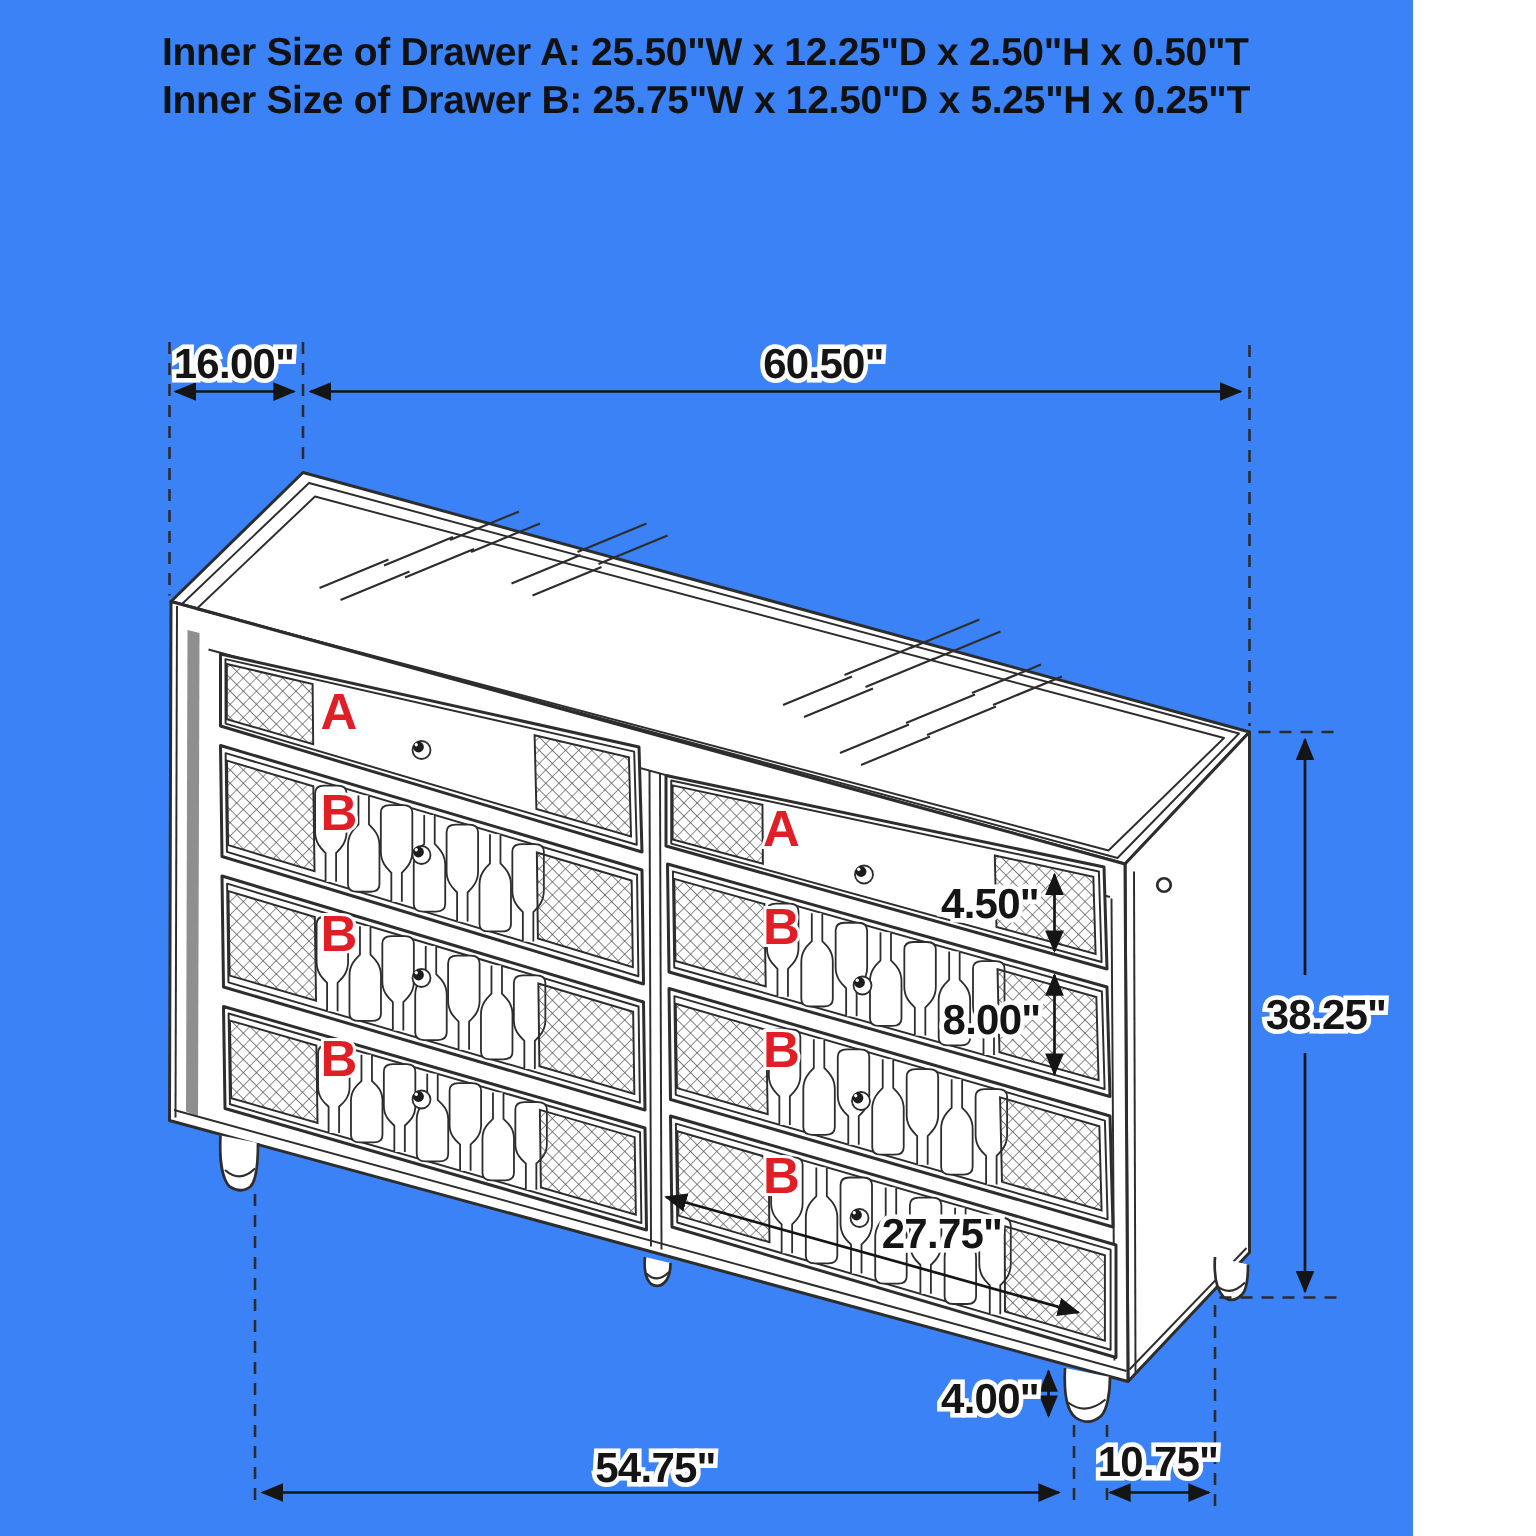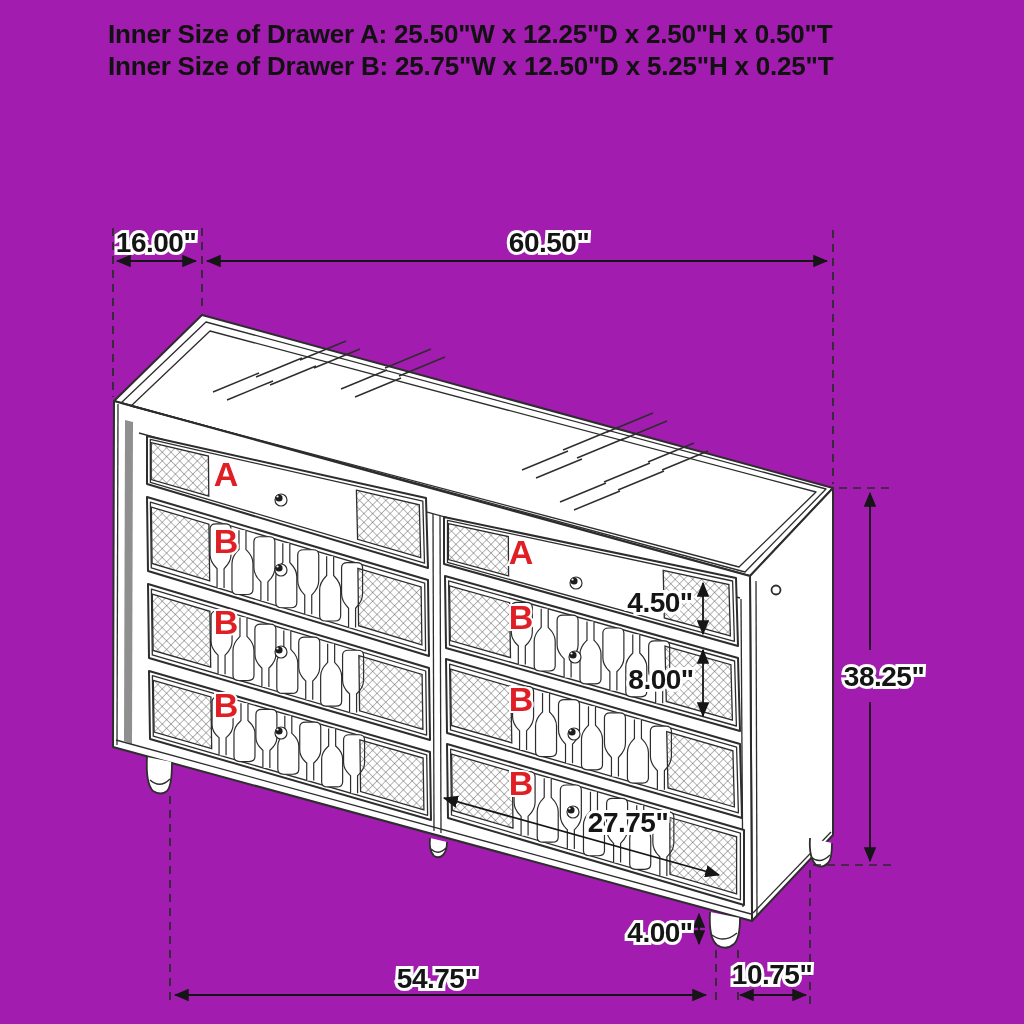--- a/index.html
+++ b/index.html
@@ -1,16 +1,16 @@
 <!DOCTYPE html>
 <html><head>
 <meta charset="utf-8">
 <style>
   html,body{margin:0;padding:0;background:#fff;}
-  #page{position:relative;width:1024px;height:1024px;background:#a21caf;overflow:hidden;}
+  #page{position:relative;width:942px;height:1024px;background:#3b82f6;overflow:hidden;}
   svg{display:block;}
   .hdr{font:700 26px "Liberation Sans",sans-serif;fill:#111;letter-spacing:-0.2px;}
   .dt{font:700 28px "Liberation Sans",sans-serif;fill:#151515;text-anchor:middle;
       paint-order:stroke;stroke:#fff;stroke-width:6px;letter-spacing:-0.5px;}
   .rl{font:700 34px "Liberation Sans",sans-serif;fill:#e01e25;text-anchor:middle;
       paint-order:stroke;stroke:#fff;stroke-width:4px;}
   .o2{stroke:#2d2d2d;stroke-width:2;fill:#fff;stroke-linejoin:round;}
   .o1{stroke:#2d2d2d;stroke-width:1.3;fill:none;stroke-linejoin:round;}
   .xhp{fill:url(#xh);stroke:#2d2d2d;stroke-width:1.3;}
   .fl{fill:#fff;stroke:#2d2d2d;stroke-width:1.2;}

